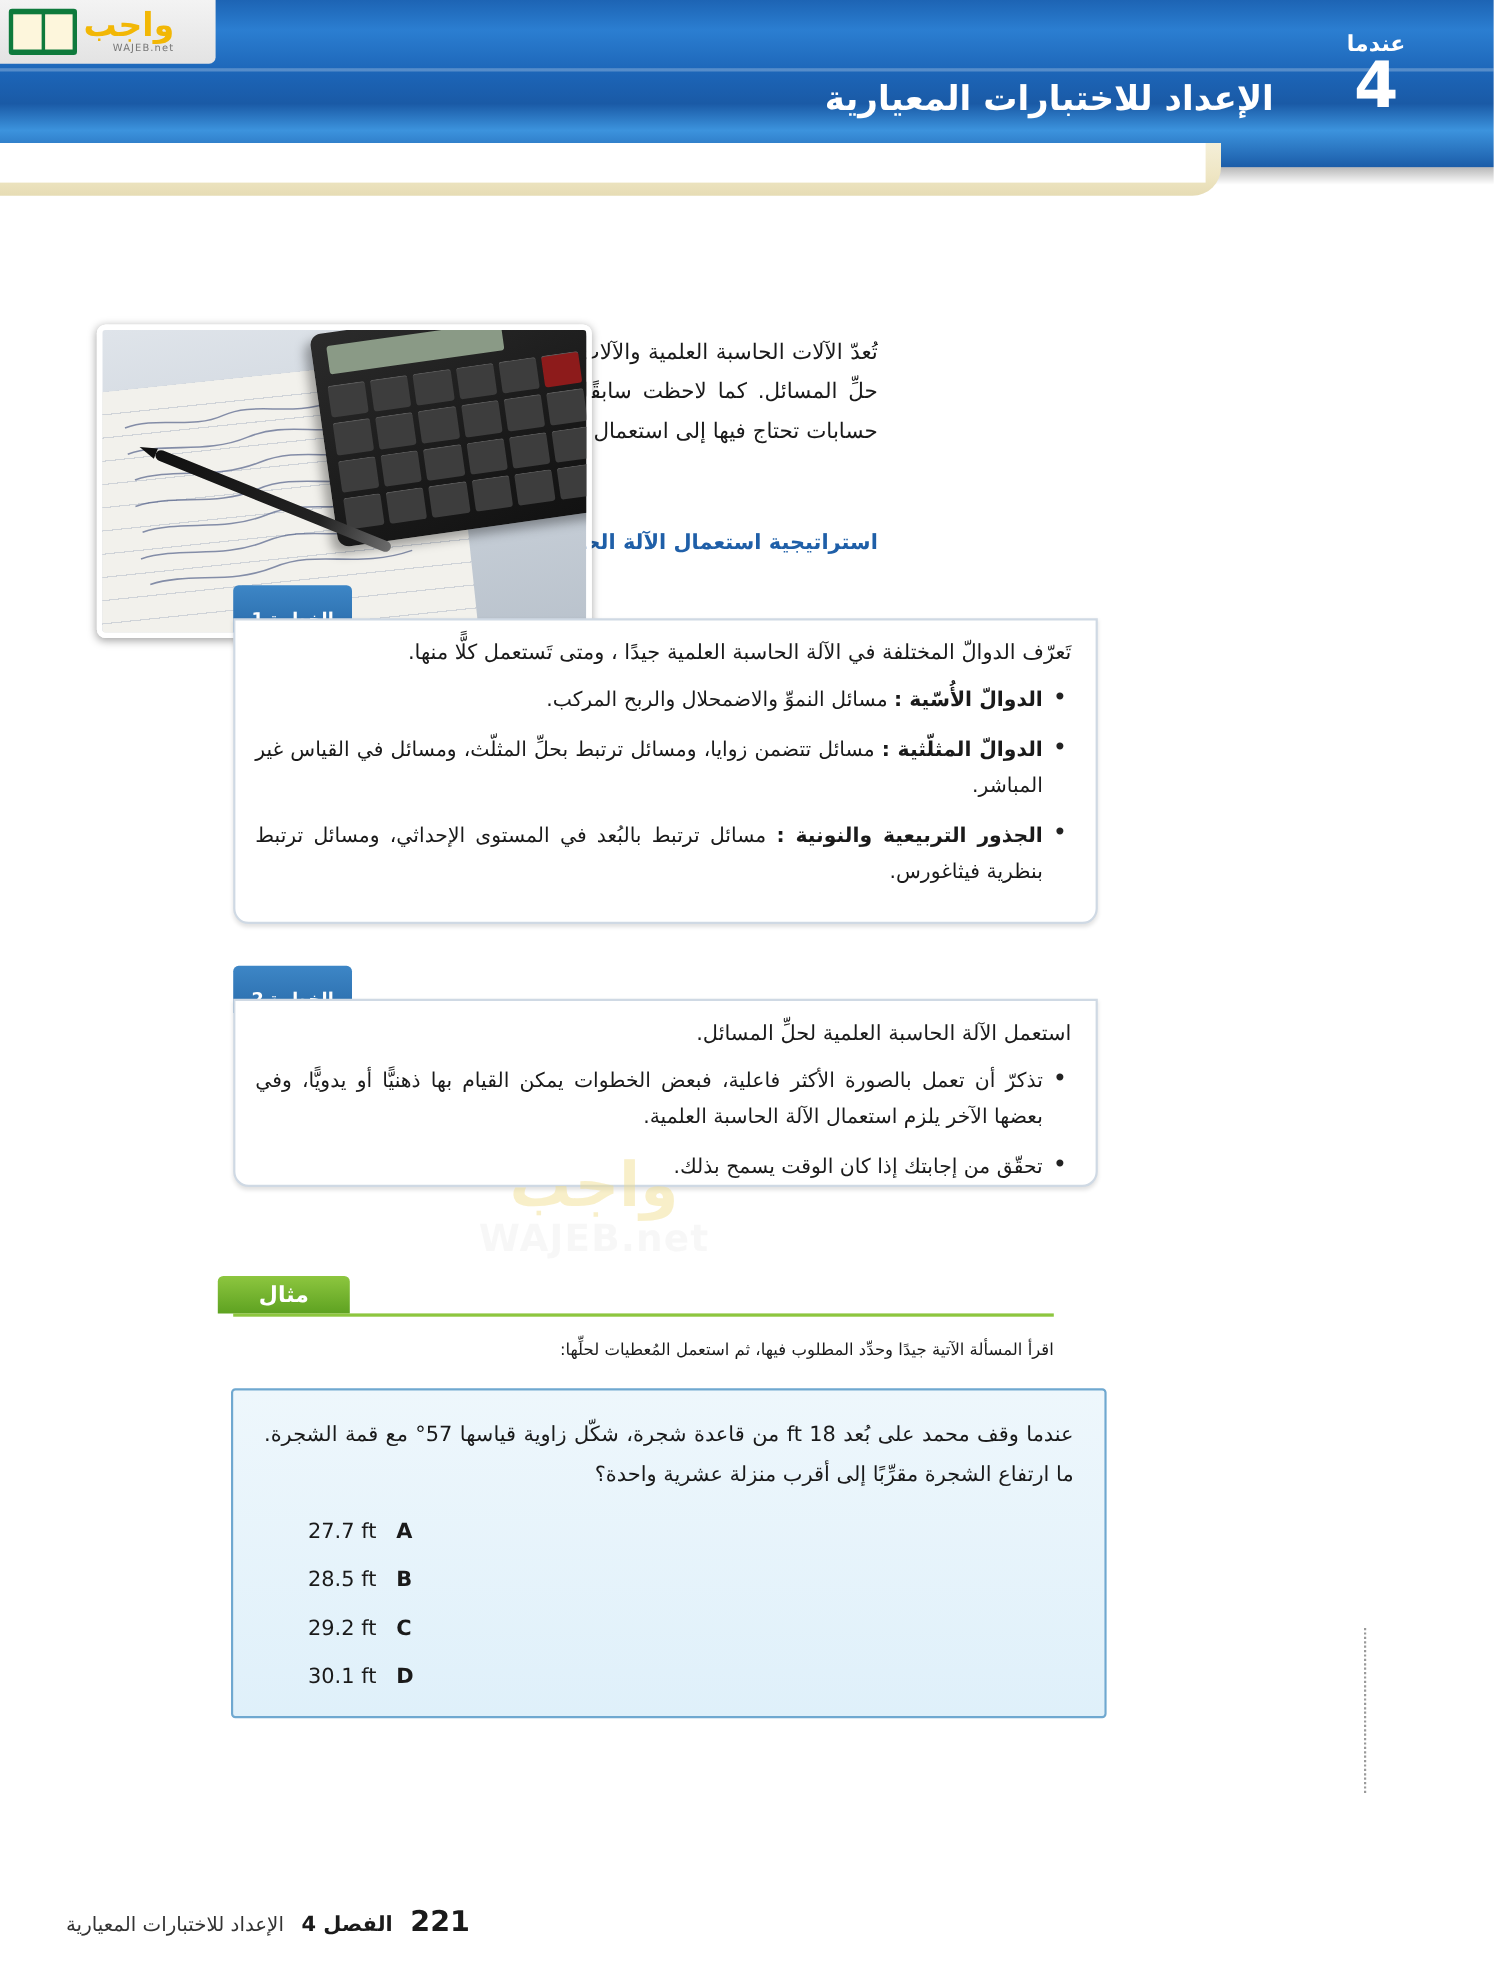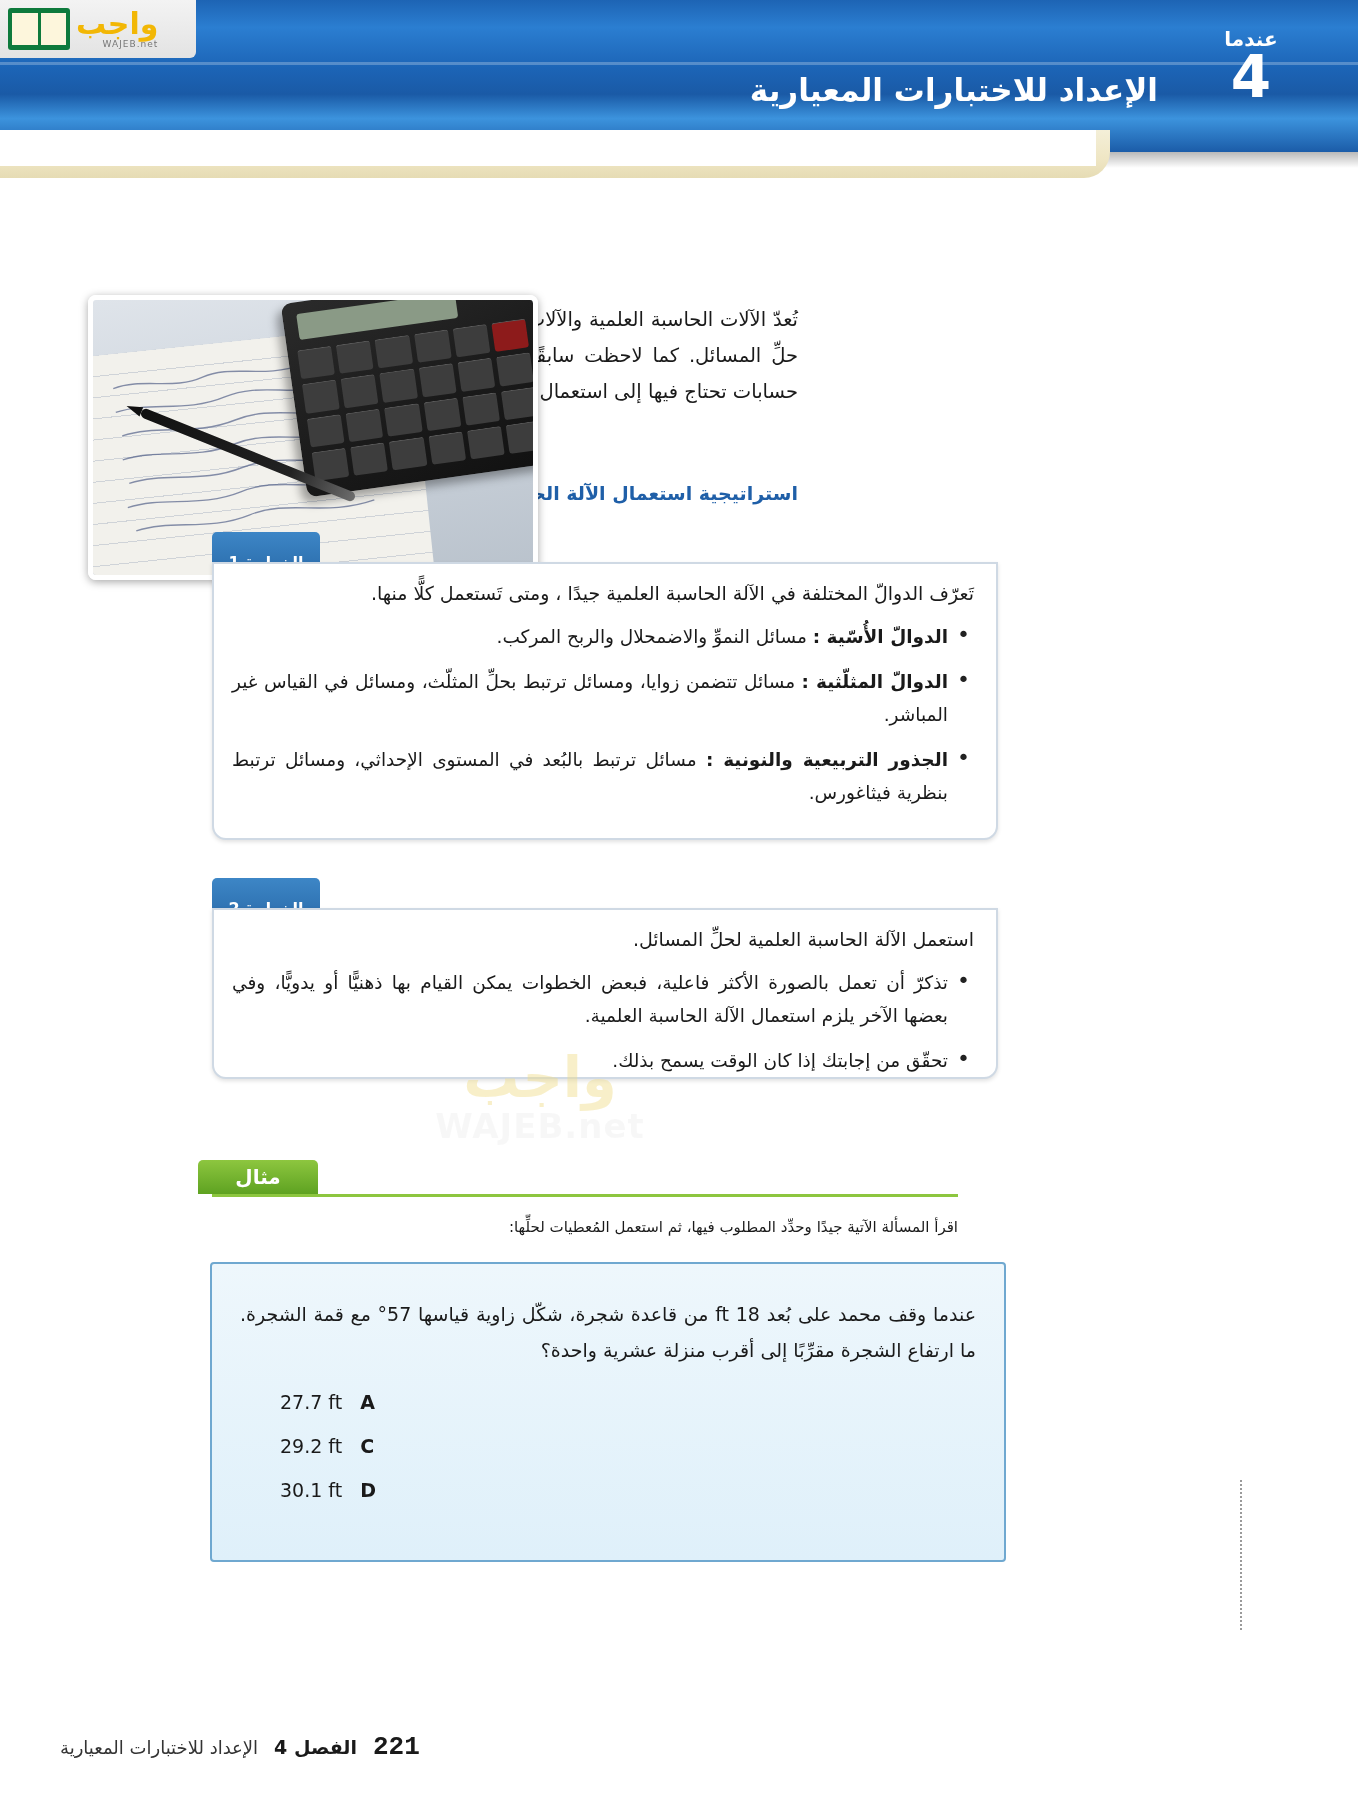--- a/index.html
+++ b/index.html
@@ -347,21 +347,20 @@
     border: 2px solid #6fa8d0;
     border-radius: 4px;
     box-sizing: border-box;
     direction: rtl;
   }
   .q-text {
     padding: 22px 28px 6px 28px;
     font-size: 19px;
     line-height: 36px;
     text-align: justify;
-    margin-top: 10px;
   }
   .choices {
     padding: 6px 28px 20px 28px;
   }
   .choice-row {
     display: block;
     text-align: left;
     font-size: 19px;
     line-height: 44px;
     padding-left: 40px;
@@ -410,21 +409,20 @@
     color: #1a1a1a;
   }
   .footer-title {
     font-size: 18px;
     color: #333;
   }
   .footer-page {
     font-size: 26px;
     font-weight: bold;
     color: #1a1a1a;
-    font-family: Liberation Mono, monospace;
   }
   .footer-left {
     position: absolute;
     left: 60px;
     bottom: -4px;
     display: flex;
     align-items: baseline;
     gap: 16px;
     direction: rtl;
   }
@@ -561,20 +559,24 @@
   <div class="example-prompt" style="top:1000px; right:400px; width:746px;">اقرأ المسألة الآتية جيدًا وحدِّد المطلوب فيها، ثم استعمل المُعطيات لحلِّها:</div>
 
   <div class="q-box" style="top:1052px; right:352px; width:796px; height:300px;">
     <div class="q-text">عندما وقف محمد على بُعد 18 ft من قاعدة شجرة، شكّل زاوية قياسها 57° مع قمة الشجرة. ما ارتفاع الشجرة مقرِّبًا إلى أقرب منزلة عشرية واحدة؟</div>
     <div class="choices">
       <div class="choice-row">
         <span class="val">27.7 ft</span>
         <span class="letter">A</span>
       </div>
       <div class="choice-row">
+        <span class="val">28.5 ft</span>
+        <span class="letter">B</span>
+      </div>
+      <div class="choice-row">
         <span class="val">29.2 ft</span>
         <span class="letter">C</span>
       </div>
       <div class="choice-row">
         <span class="val">30.1 ft</span>
         <span class="letter">D</span>
       </div>
     </div>
   </div>
 

